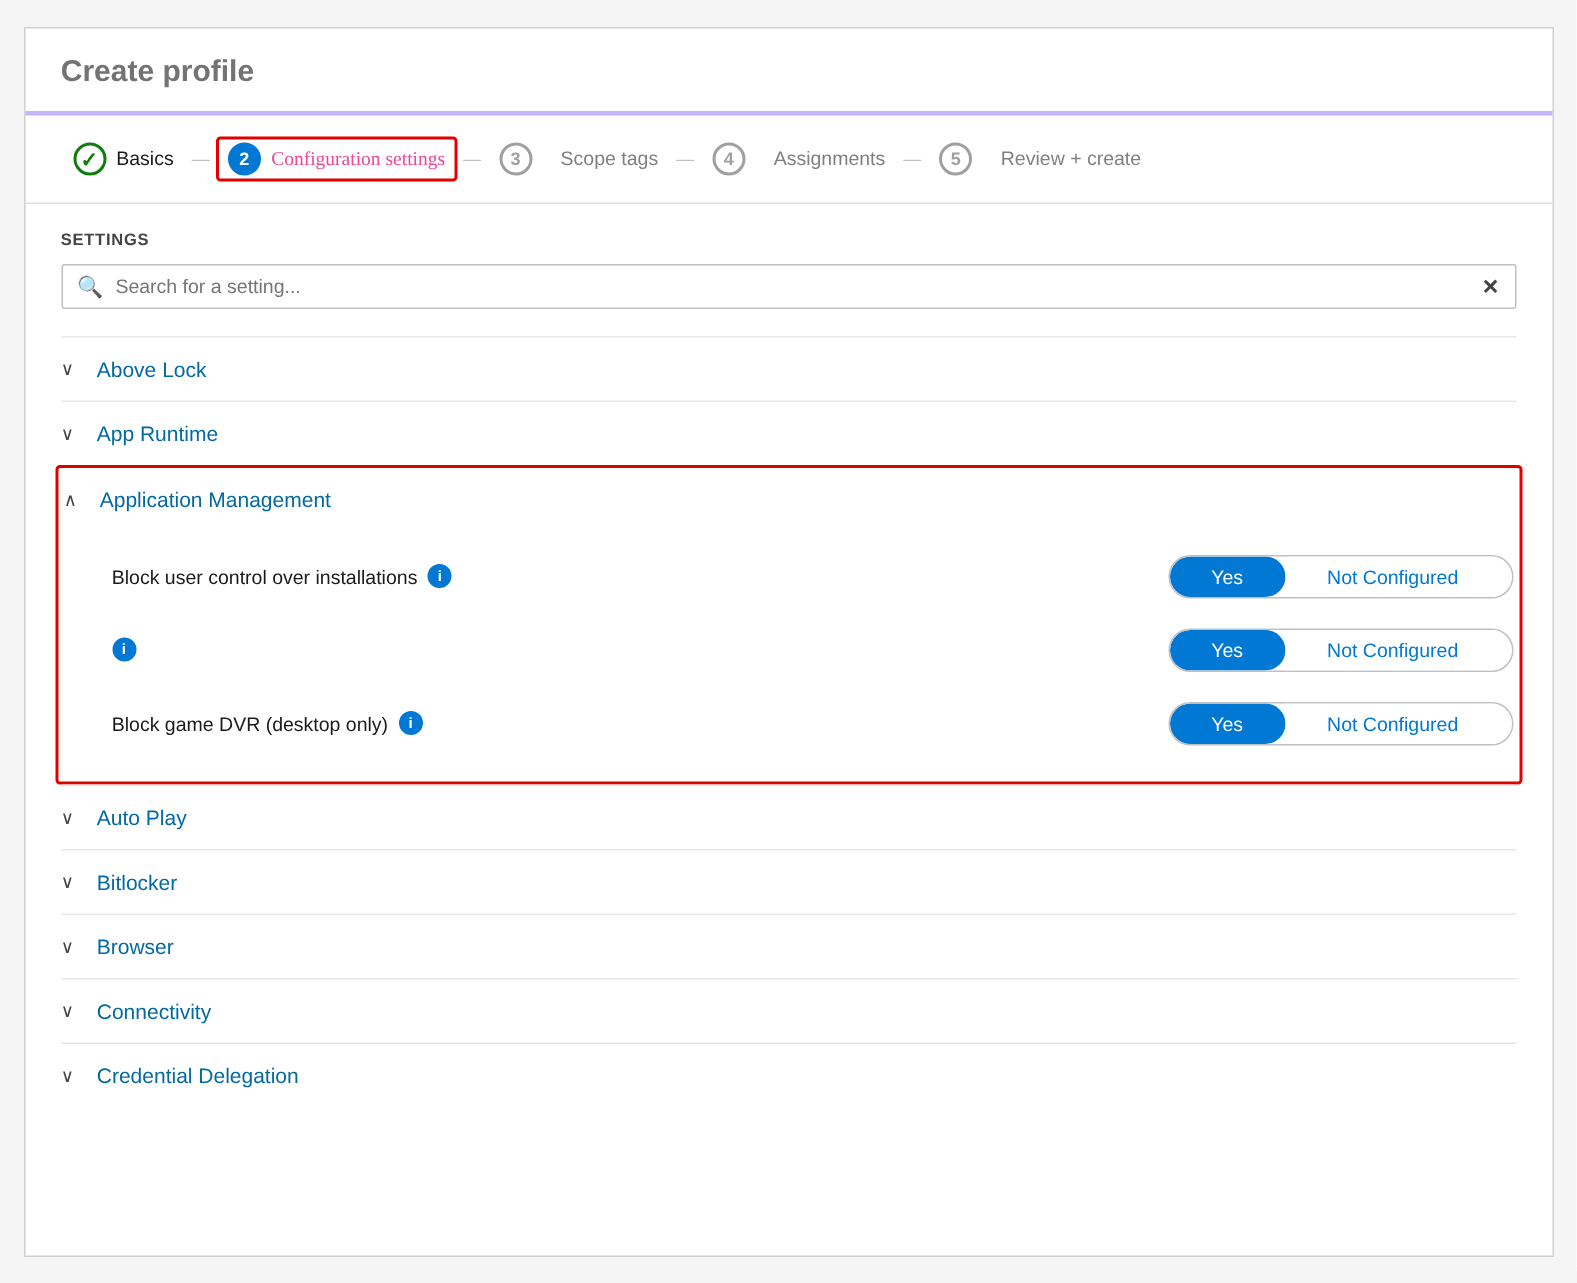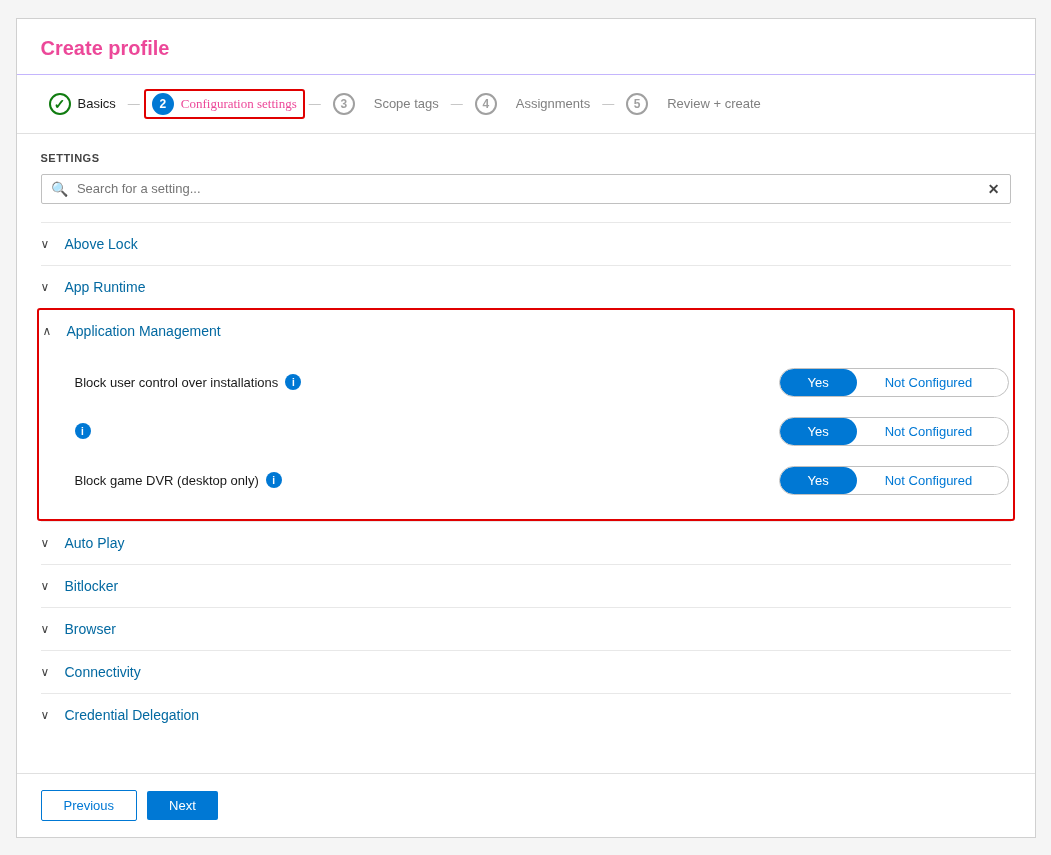--- a/index.html
+++ b/index.html
@@ -18,22 +18,22 @@
       width: 1020px;
       min-height: 820px;
       display: flex;
       flex-direction: column;
       position: relative;
     }
     .page-title {
       font-size: 20px;
       font-weight: 600;
       padding: 18px 24px 14px 24px;
-      border-bottom: 1px solid #c4b5fd;
-      color: #ec4899;
+      border-bottom: 3px solid #c4b5fd;
+      color: #737373;
     }
     .wizard-steps {
       display: flex;
       align-items: center;
       padding: 14px 24px;
       border-bottom: 1px solid #e0e0e0;
       gap: 0;
     }
     .step {
       display: flex;
@@ -387,17 +387,13 @@
 
     <div class="section">
       <div class="section-header">
         <span class="chevron">∨</span>
         <span class="section-title">Credential Delegation</span>
       </div>
     </div>
 
   </div>
 
-  <div class="footer">
-    <button class="btn-previous">Previous</button>
-    <button class="btn-next">Next</button>
-  </div>
 </div>
 
 </body></html>

